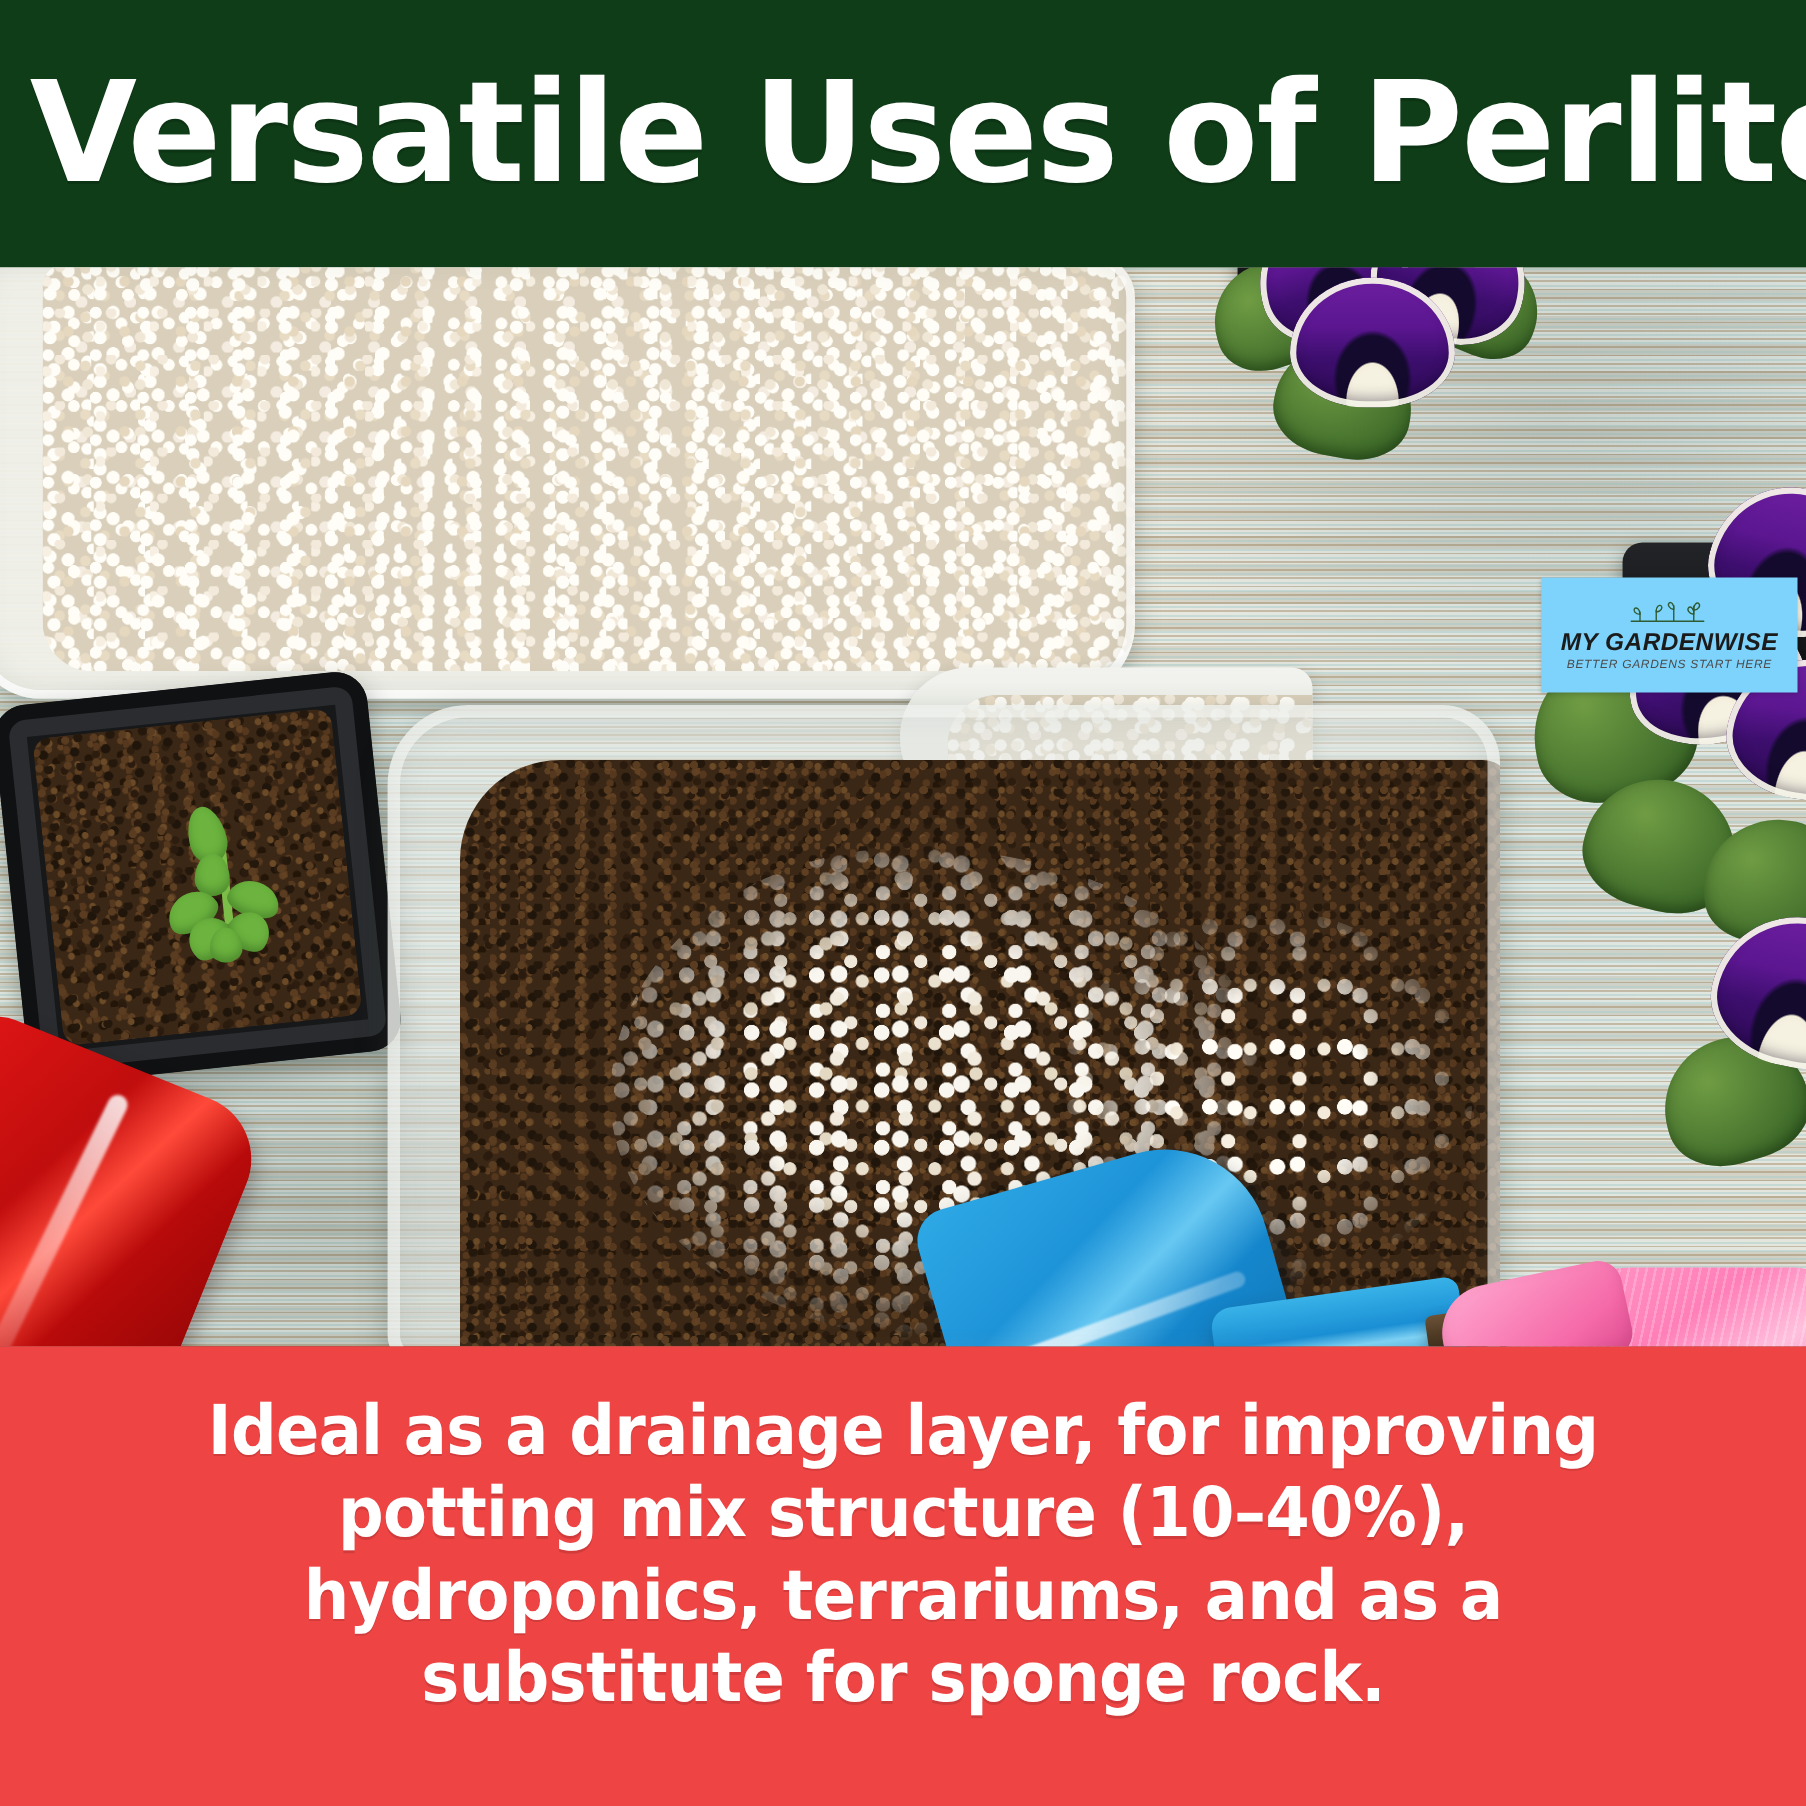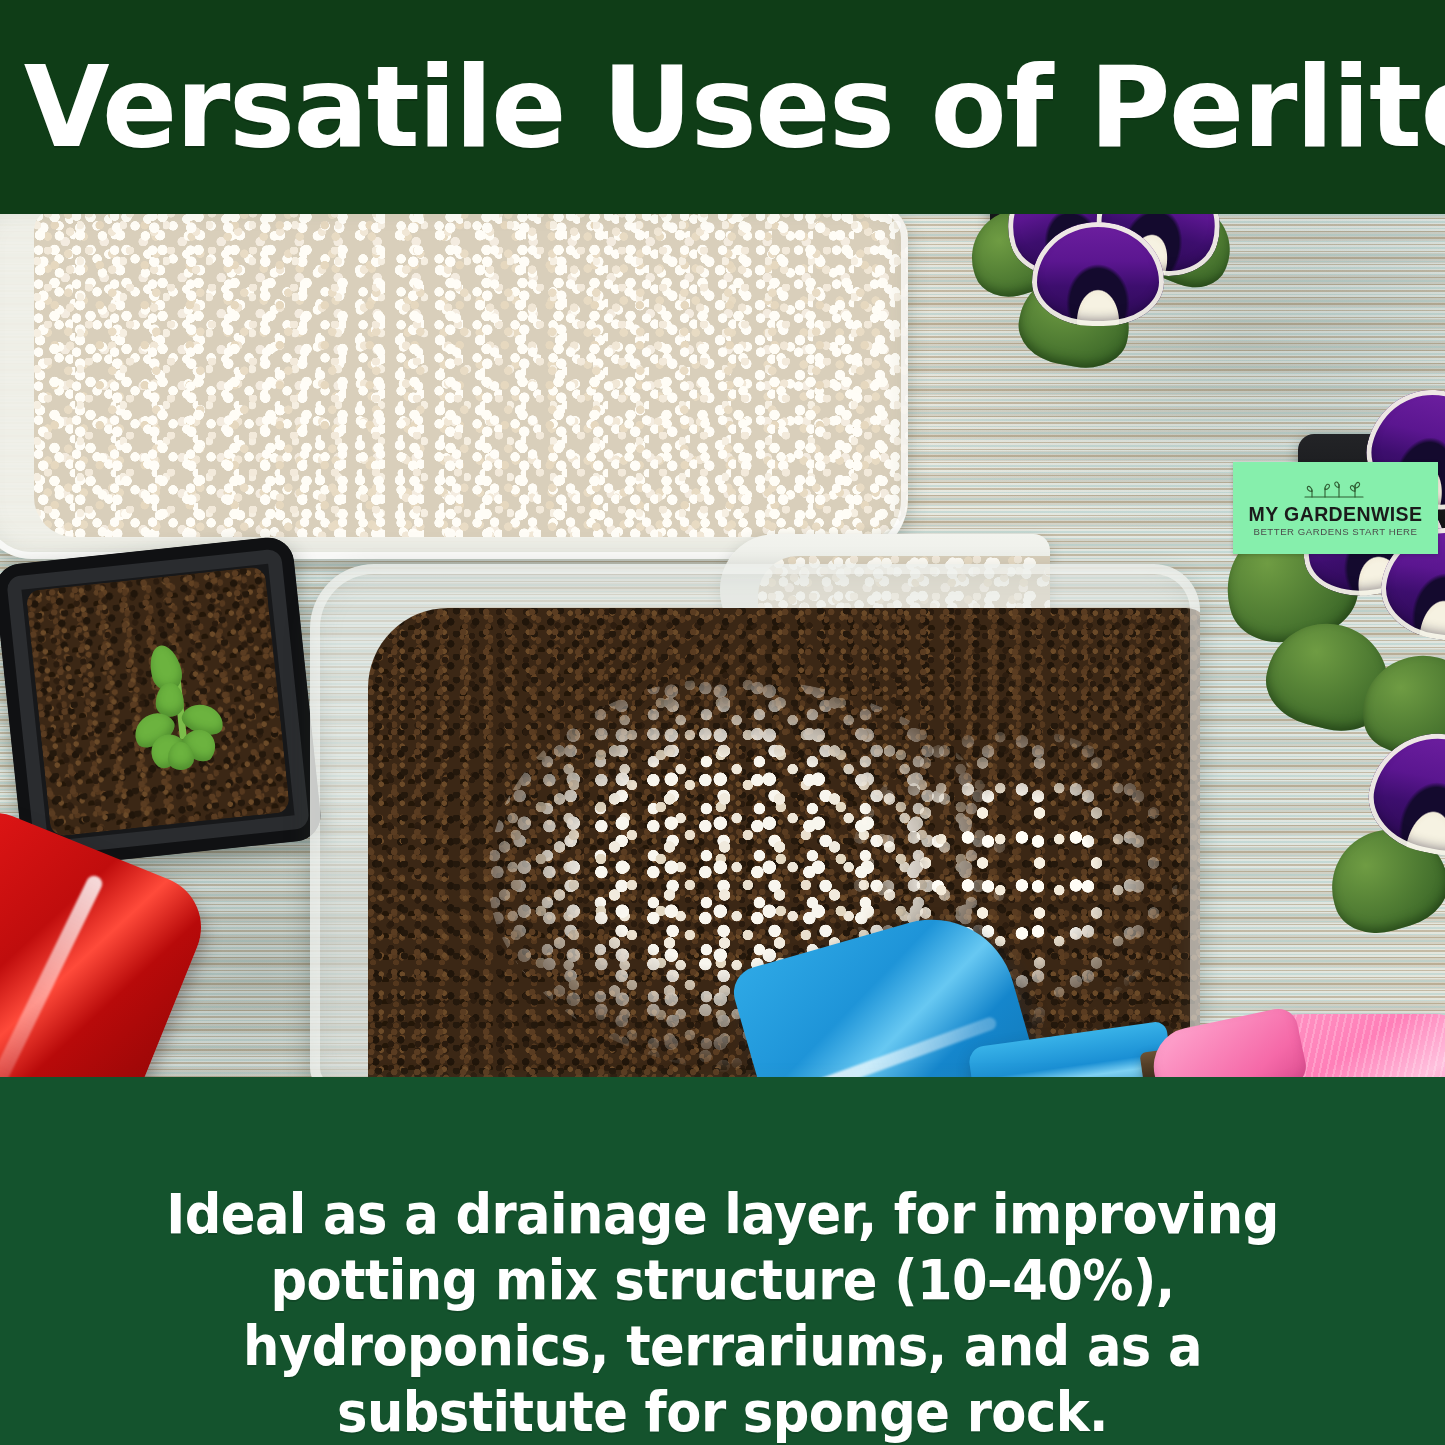--- a/index.html
+++ b/index.html
@@ -297,43 +297,44 @@
     box-shadow:inset 0 -5px 10px rgba(20,45,12,.5);
   }
   .blackpot{
     position:absolute;background:linear-gradient(180deg,#232427,#0d0e10);
     border-radius:16px;box-shadow:0 6px 14px rgba(20,30,20,.40);
   }
 
   
   .logo-box{
     position:absolute;left:1233px;top:248px;width:205px;height:92px;
-    background:#86efac;
+    background:#7dd3fc;
     z-index:20;
     box-shadow:0 1px 4px rgba(0,0,0,.20);
     display:flex;flex-direction:column;align-items:center;justify-content:center;
     gap:2px;
+    font-style:italic;
   }
   .logo-icon{width:74px;height:24px;display:block;}
   .logo-name{
     font-family:"Liberation Sans",sans-serif;
     font-weight:bold;font-size:19.5px;letter-spacing:.4px;
     color:#1b1b1b;line-height:1;white-space:nowrap;
   }
   .logo-tag{
     font-family:"Liberation Sans",sans-serif;
     font-weight:normal;font-size:9.6px;letter-spacing:.55px;
     color:#4c4c4c;line-height:1;white-space:nowrap;text-align:right;
   }
 
   
   .bottom-banner{
     position:absolute;left:0;top:1077px;width:1445px;height:368px;
-    background:#14532d;
-    display:flex;align-items:flex-end;justify-content:center;
+    background:#ef4444;
+    display:flex;align-items:flex-start;justify-content:center;
   }
   .caption{
     margin:0;
     padding:34px 70px 0 70px;
     color:#ffffff;
     font-family:"DejaVu Sans","Liberation Sans",sans-serif;
     font-weight:bold;
     font-size:55px;
     line-height:1.20;
     text-align:center;

